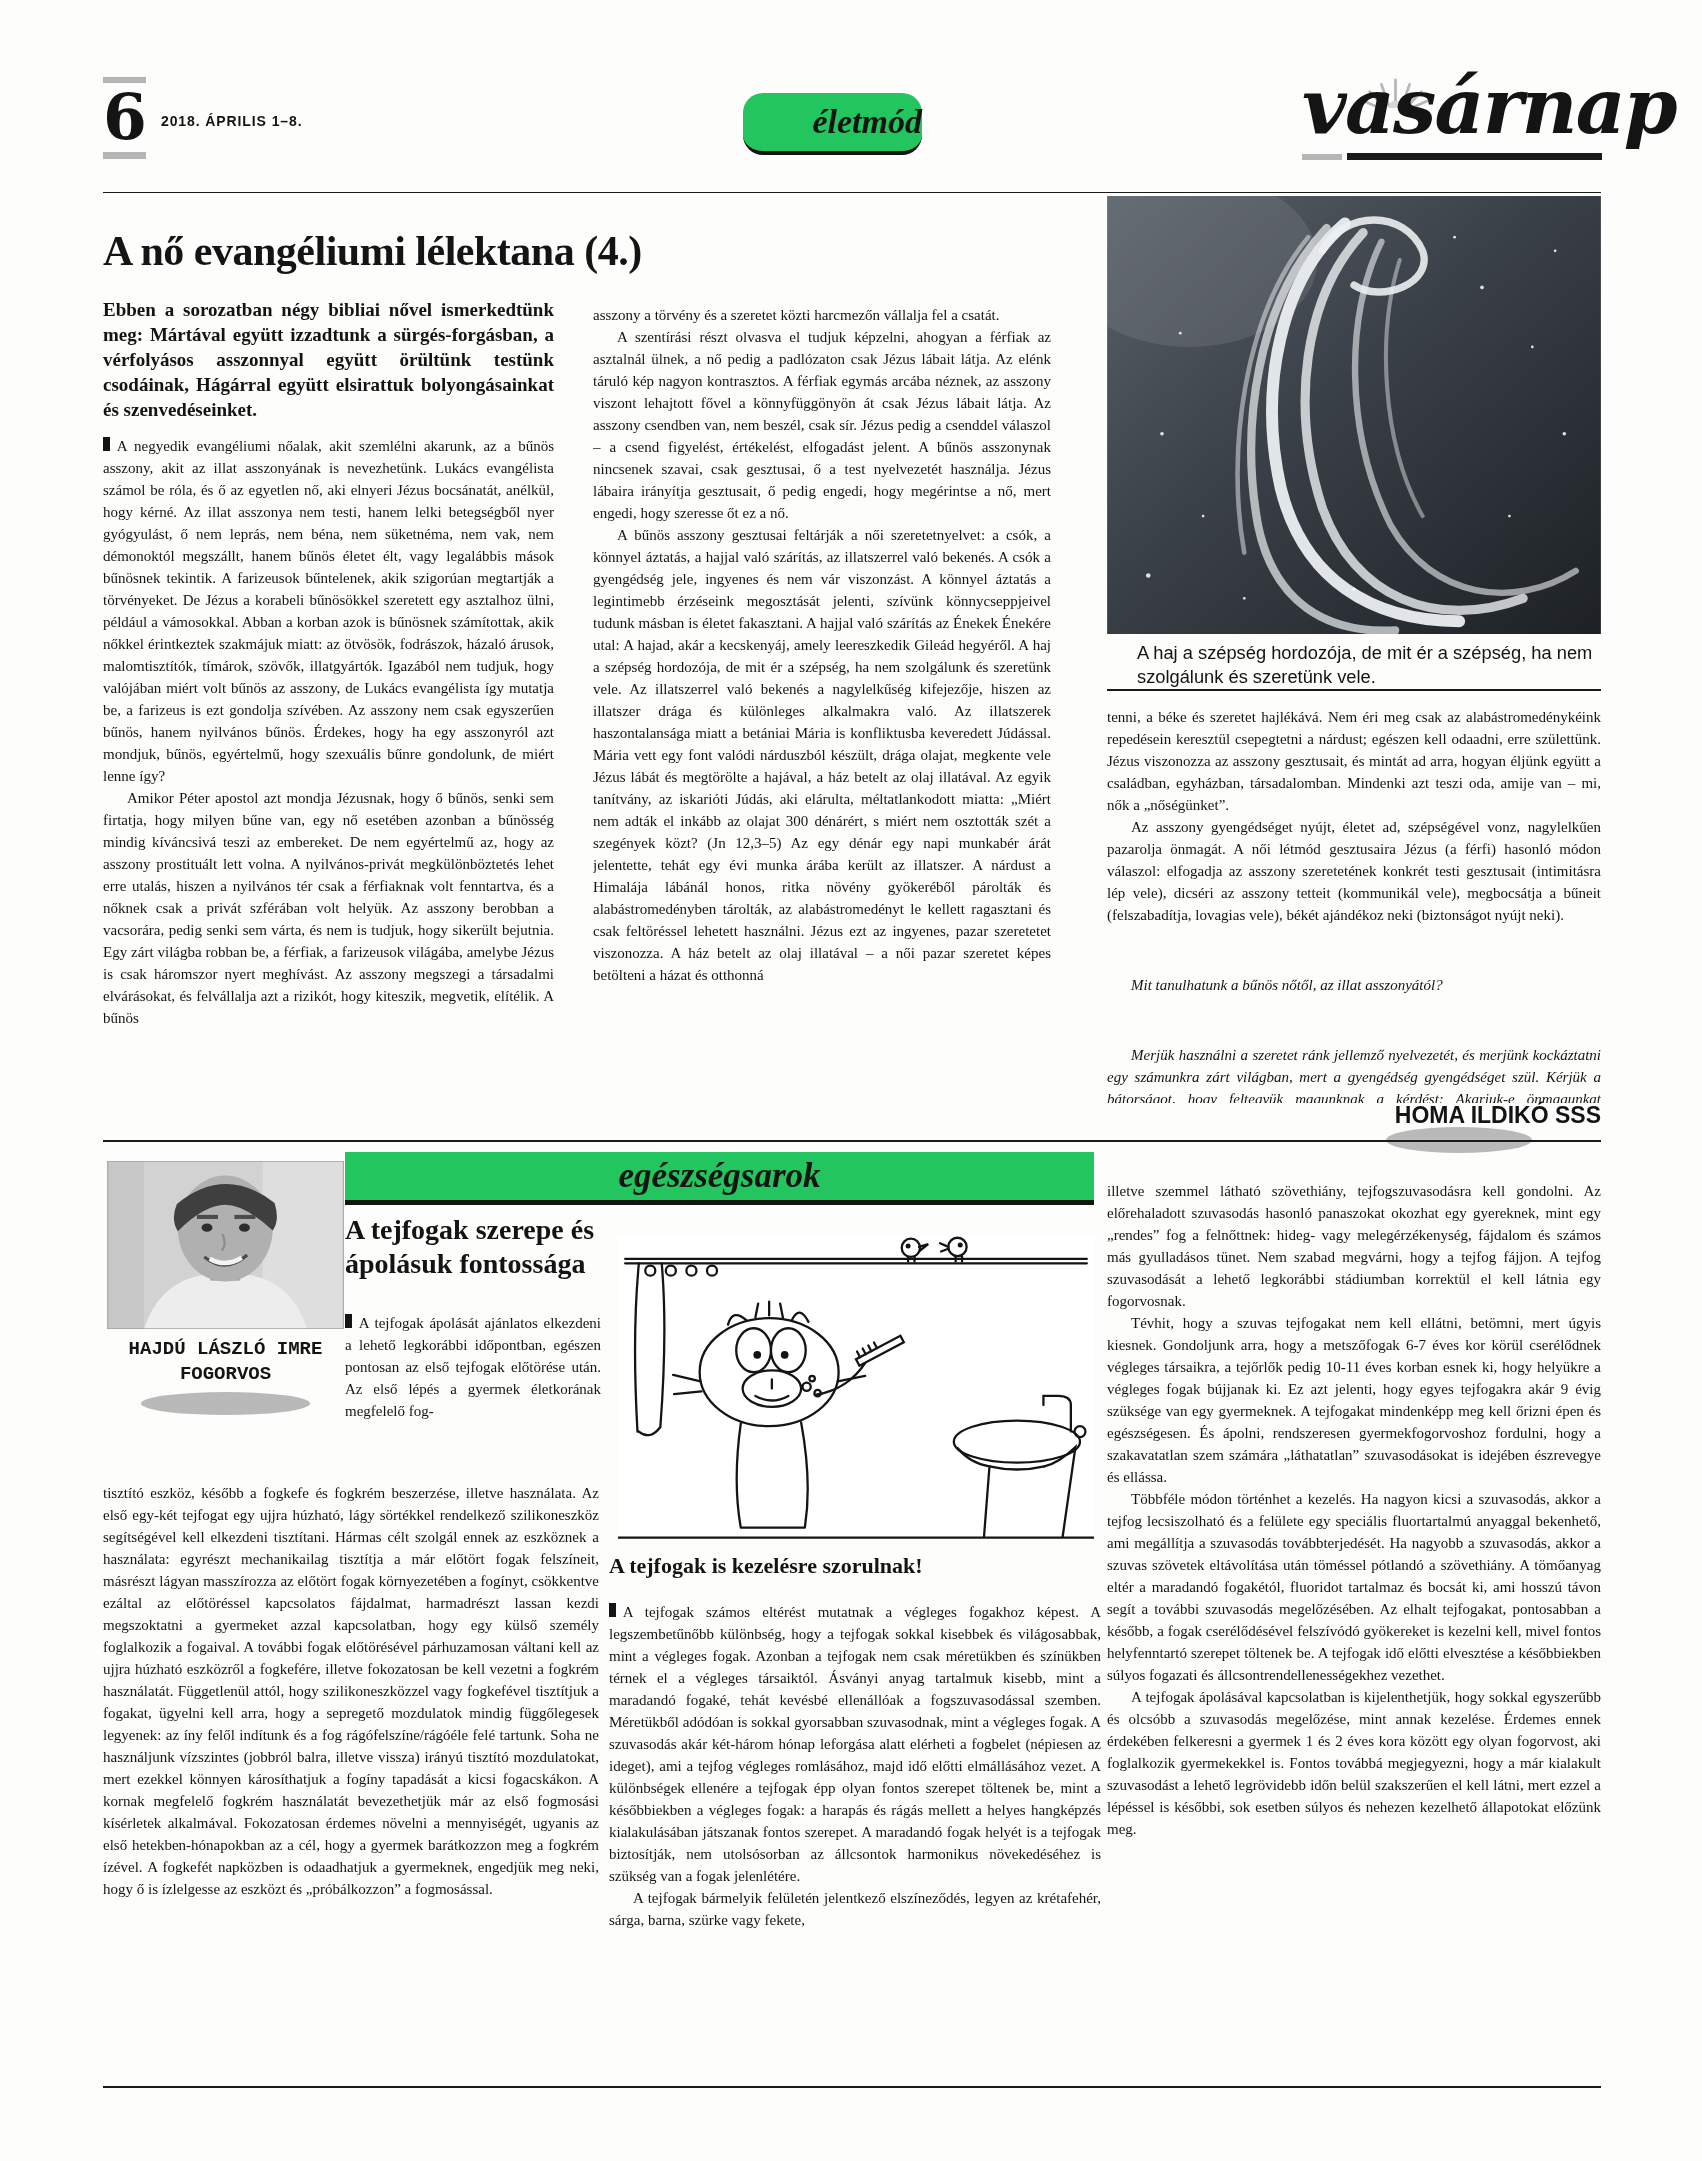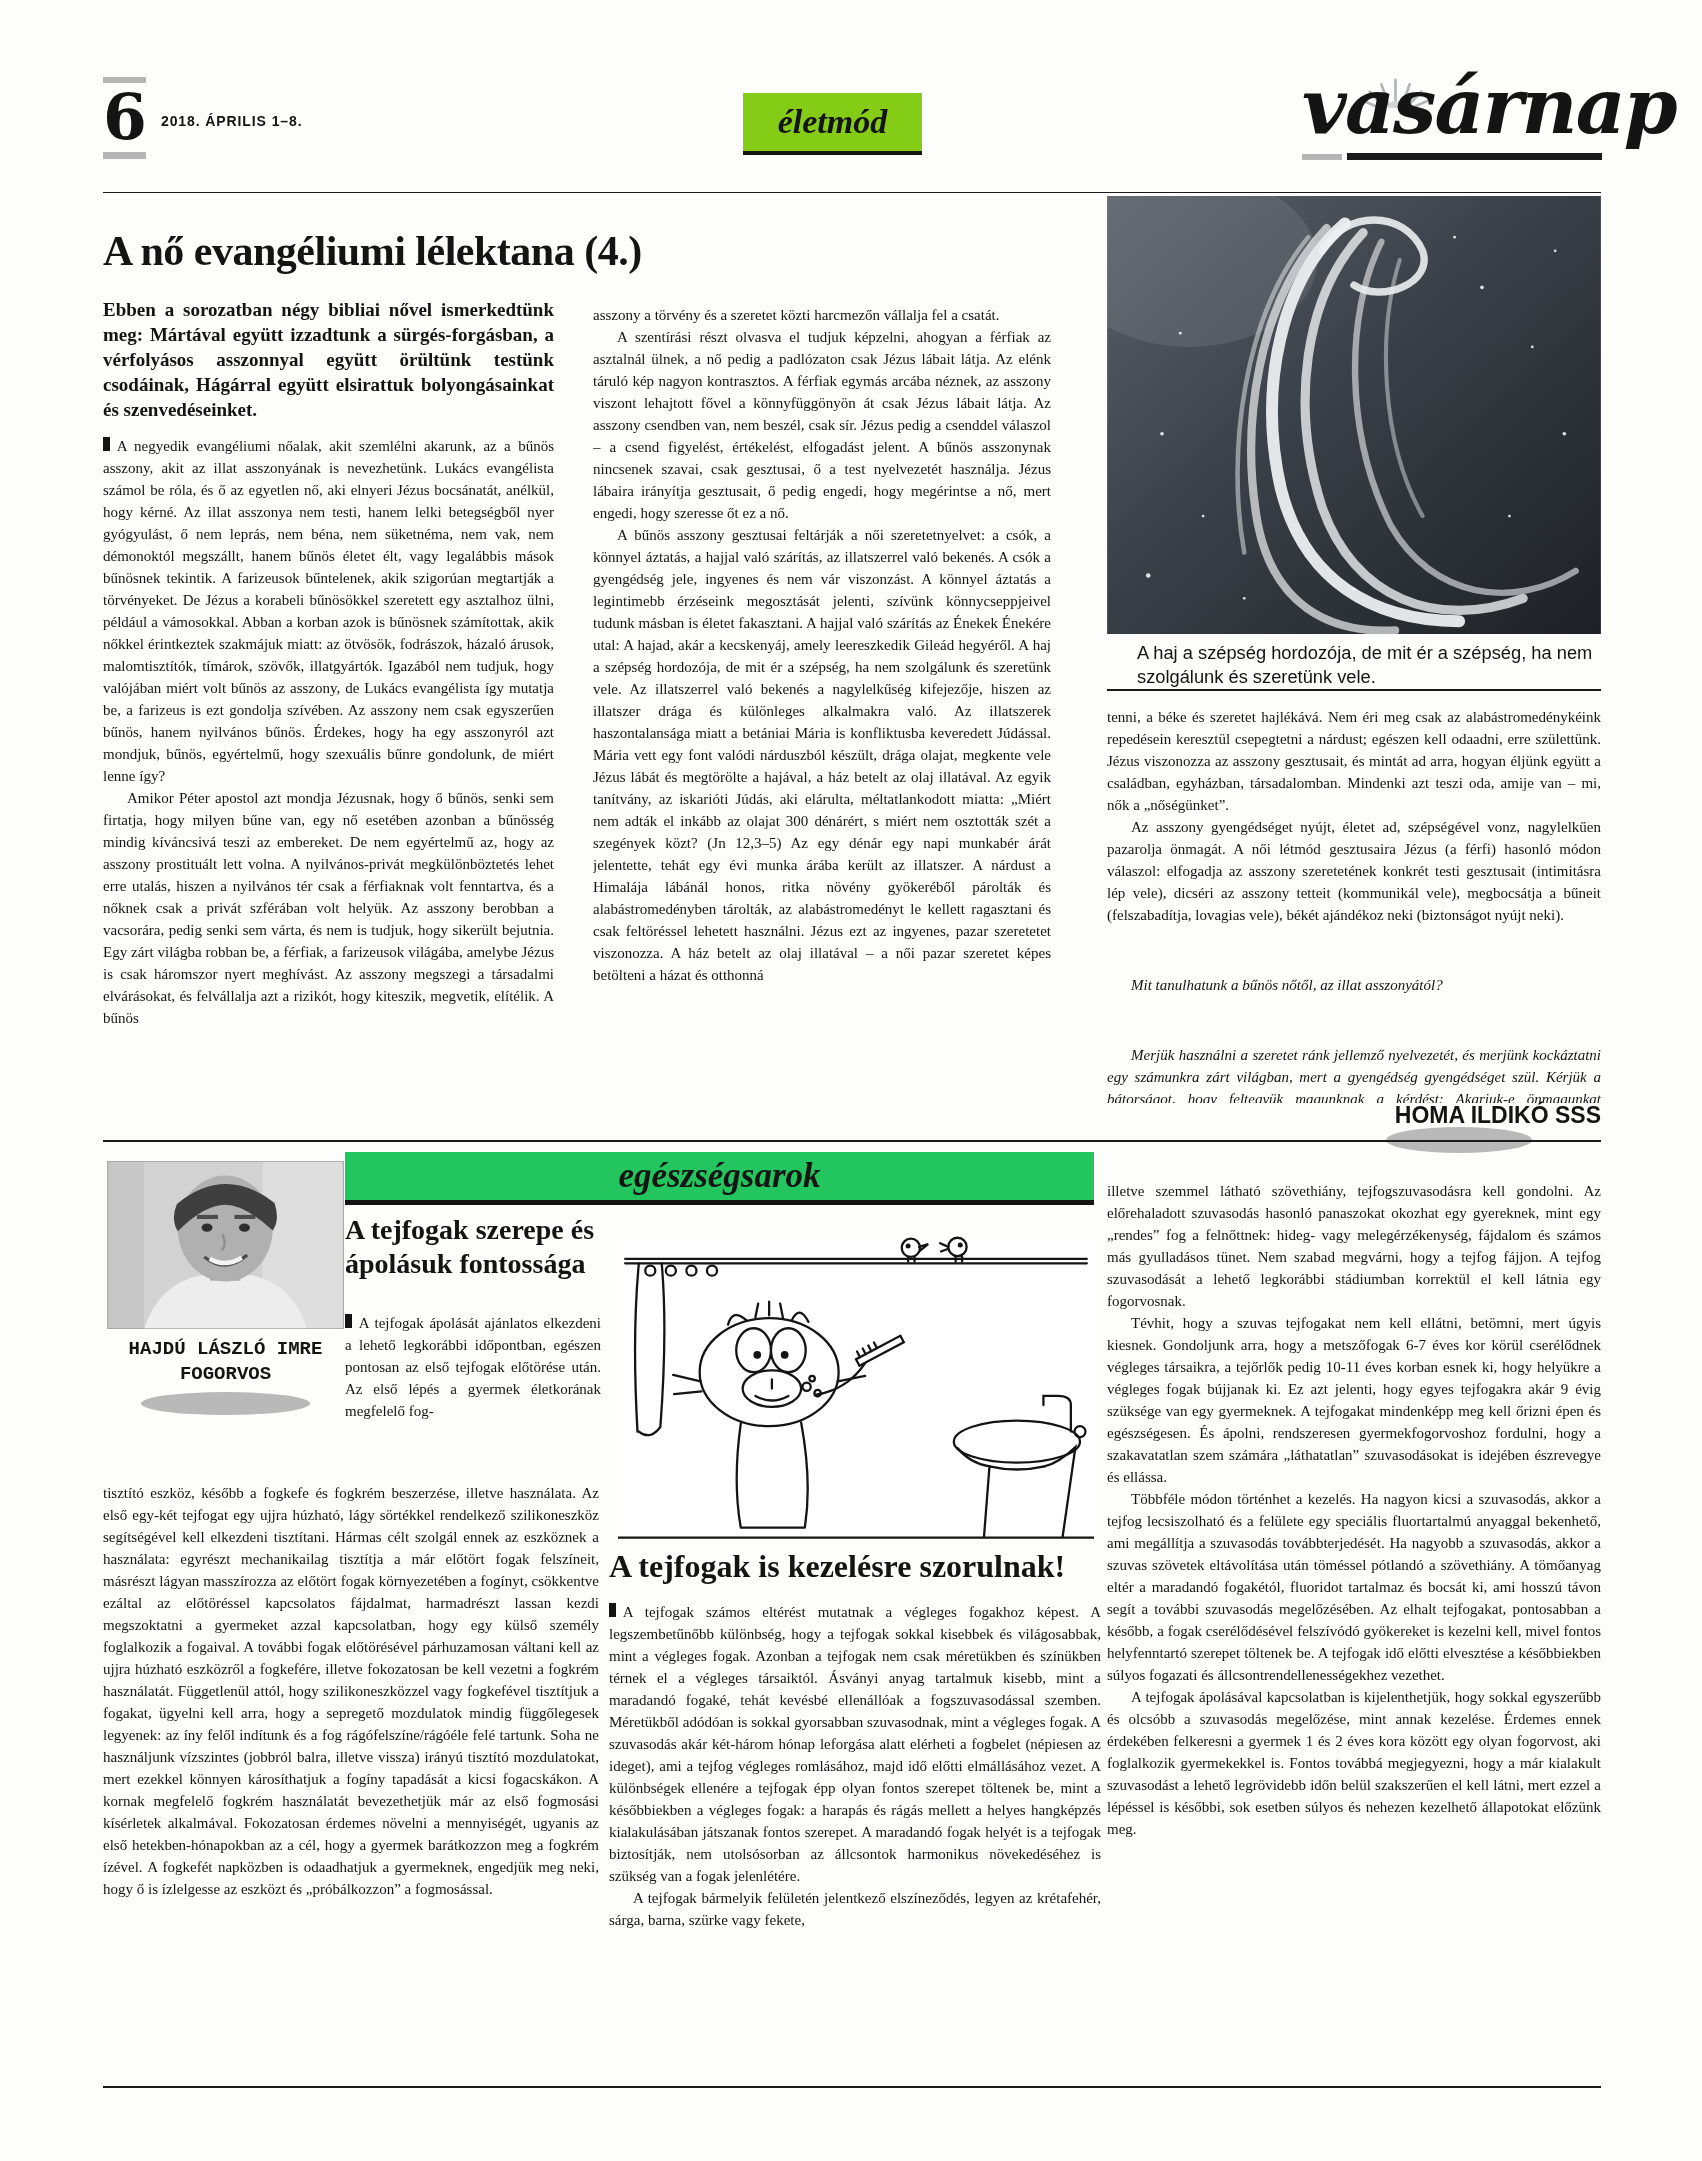--- a/index.html
+++ b/index.html
@@ -5,21 +5,21 @@
   html,body{margin:0;padding:0;background:#ffffff;}
   #page{position:relative;width:1702px;height:2161px;background:#fdfdfb;
         font-family:"Liberation Serif",serif;color:#141414;overflow:hidden;}
   .abs{position:absolute;}
   p{margin:0;}
 
   
   .pnum-bar{width:43px;height:6.4px;background:#b5b5b5;}
   .pnum{font-size:63px;line-height:69px;font-weight:bold;font-family:"DejaVu Serif",serif;}
   .date{font-family:"Liberation Sans",sans-serif;font-weight:bold;font-size:14px;letter-spacing:0.9px;}
-  .tagbox{background:#84cc16;border-bottom:4.6px solid #141414;text-align:center;}
+  .tagbox{background:#22c55e;border-bottom:4.6px solid #141414;text-align:right;border-radius:20px;}
   .tagbox span{font-style:italic;font-weight:bold;font-size:34px;line-height:58px;}
   .masthead{font-family:"DejaVu Serif",serif;font-style:italic;font-weight:600;
             font-size:77px;line-height:77px;letter-spacing:-1.8px;text-align:right;}
   .rule{background:#1a1a1a;}
   .grayseg{background:#b5b5b5;}
 
   
   .headline{font-weight:bold;font-size:42px;line-height:47px;letter-spacing:-0.5px;}
   .lead{font-weight:bold;font-size:19px;line-height:25px;text-align:justify;}
   .btx{font-size:15px;line-height:22px;text-align:justify;overflow:hidden;}
@@ -27,21 +27,21 @@
   .btx p.ital{font-style:italic;margin-top:48px;}
   .bullet{display:inline-block;width:7.3px;height:13.7px;background:#141414;margin-right:6.4px;}
   .imgcap{font-family:"Liberation Sans",sans-serif;font-size:18.3px;line-height:24px;margin-left:30px;}
   .byline{font-family:"Liberation Sans",sans-serif;font-weight:bold;font-size:23px;text-align:right;}
   .shadow-ellipse{background:#b9b9b9;border-radius:50%;}
 
   .hbanner{background:#22c55e;border-bottom:5.5px solid #141414;text-align:center;font-family:Liberation Serif, serif;}
   .hbanner span{font-style:italic;font-weight:bold;font-size:35px;line-height:48px;}
   .htitle{font-weight:bold;font-size:28px;line-height:34px;}
   .authname{font-family:Liberation Mono, monospace;font-weight:bold;font-size:19px;line-height:25px;text-align:center;}
-  .midcap{font-weight:bold;font-size:32px;line-height:28px;}
+  .midcap{font-weight:bold;font-size:22px;line-height:28px;}
   img,svg{display:block;}
 </style>
 </head>
 <body>
 
 <div id="page">
 
   <div class="abs" style="left:103px;top:77px;width:43px;">
     <div class="pnum-bar"></div>
     <div class="pnum" style="text-align:center;">6</div>

